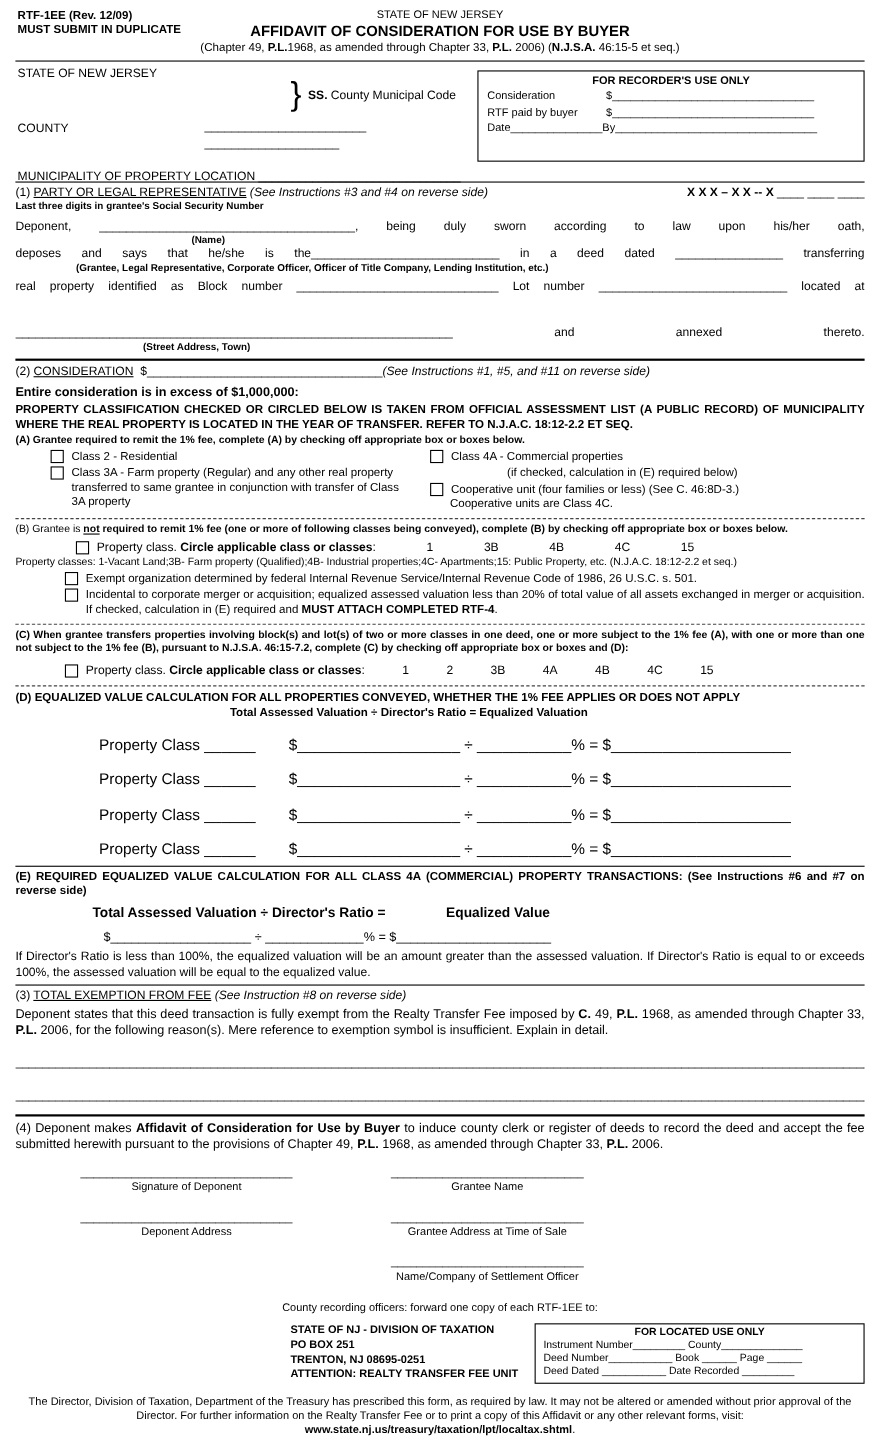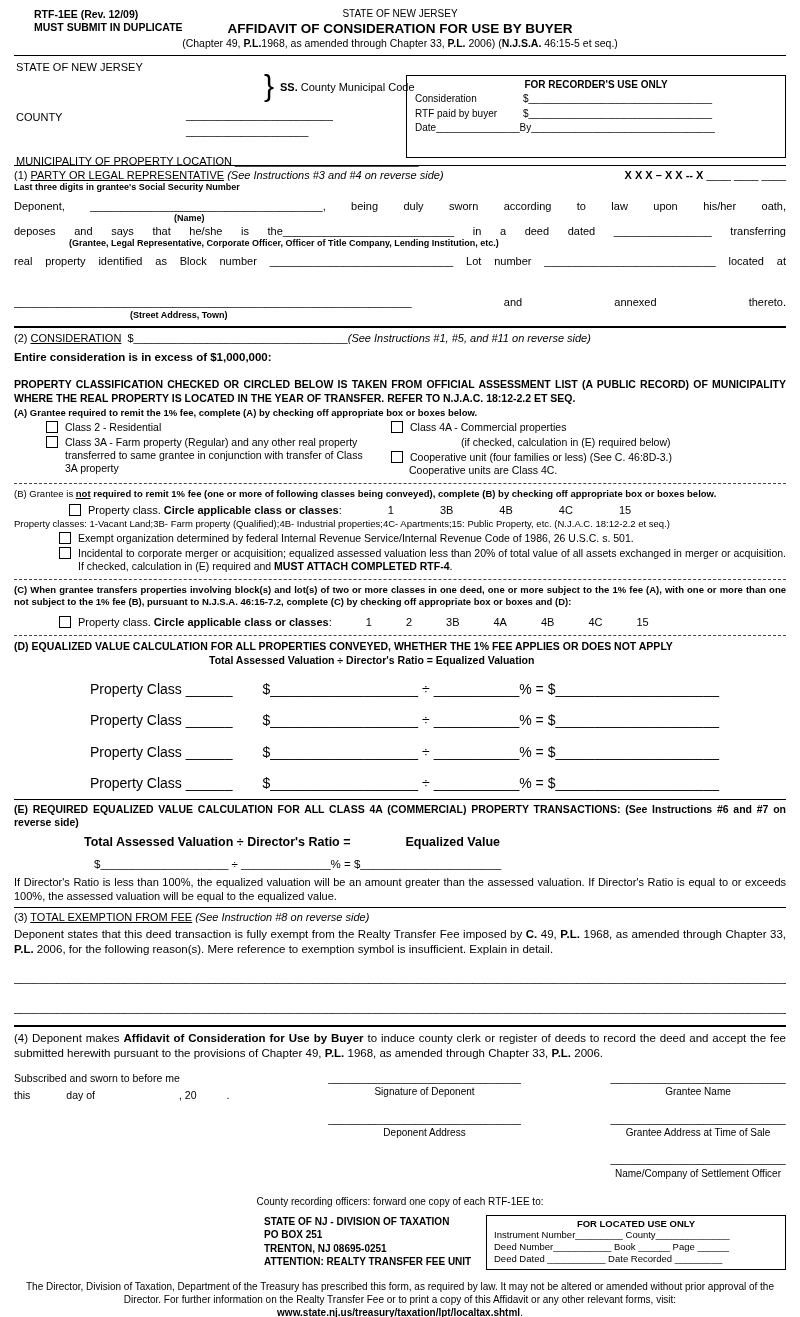--- a/index.html
+++ b/index.html
@@ -11,30 +11,30 @@
   .jt{text-align:justify;text-align-last:justify}
   .jo{text-align:justify}.s9{font-size:9px}.s95{font-size:9.5px}.s10{font-size:10px}
   .s105{font-size:10.5px}.s11{font-size:11px}.s115{font-size:11.5px}.s125{font-size:12.5px}.s135{font-size:13.5px}
   .hr1{border:0;border-top:1px solid #000;margin:4px 0 3px}
   .hr2{border:0;border-top:2.5px solid #000;margin:5px 0 4px}
   .hrd{border:0;border-top:1px dashed #444;margin:6px 0 4px}
   .cb{display:inline-block;width:10px;height:10px;border:1.5px solid #000;margin-right:7px;flex:none;vertical-align:-1px;background:#fff}
   .row{display:flex;align-items:flex-start}
   .sb{justify-content:space-between}
   .hdr{position:relative;margin-bottom:2px}
-  .hdr-left{position:absolute;left:20px;top:0}
+  .hdr-left{position:absolute;left:2px;top:0}
   .toparea{position:relative;height:102px;margin-top:3px}
   .t-state{position:absolute;left:2px;top:2px}
   .t-brace{position:absolute;left:250px;top:12px;font-size:30px;line-height:1;font-weight:400}
   .t-ss{position:absolute;left:266px;top:22px}
   .t-county{position:absolute;left:2px;top:52px}
   .t-blank1{position:absolute;left:172px;top:50px}
   .t-blank2{position:absolute;left:172px;top:66px}
   .t-muni{position:absolute;left:2px;top:96px}
-  .recbox{position:absolute;right:0;top:16px;width:380px;border:1.5px solid #000;padding:3px 8px 22px;font-size:10px;box-sizing:border-box}
+  .recbox{position:absolute;right:0;top:5px;width:352px;border:1.5px solid #000;padding:3px 8px 22px;font-size:10px;box-sizing:border-box}
   .rec-row{display:flex;margin-top:2px}
   .rec-lab{width:108px;flex:none}
   .cap{font-weight:bold;font-size:9px;margin-top:0px}
   .opt{display:inline-block;margin-left:46px}
   .optc{display:inline-block;margin-left:34px}
   .ind55{margin-left:55px}.ind45{margin-left:45px}.ind18{margin-left:18px}.ind70{margin-left:70px}
   .acol{display:flex;margin-top:2px}
   .acol-l{width:355px;flex:none;padding-left:32px;box-sizing:border-box}
   .acol-r{flex:1;padding-left:22px;box-sizing:border-box}
   .drow{margin:14px 0 0 76px;font-size:14px}
@@ -113,21 +113,21 @@
     <div class="jt s11 nw" style="margin-top:5px"><span>real property identified as Block number </span><span>______________________________</span><span> Lot number </span><span>____________________________</span><span> located at</span></div>
 
     <div class="jt s11 nw" style="margin-top:28px"><span>_________________________________________________________________</span><span> and annexed thereto.</span></div>
     <div class="cap" style="margin-left:116px">(Street Address, Town)</div>
   </div>
   <hr class="hr2">
 
   <div>
     <div><span>(2) </span><span class="u">CONSIDERATION</span>&nbsp;&nbsp;<span>$___________________________________</span><span class="i">(See Instructions #1, #5, and #11 on reverse side)</span></div>
     <div class="b s115" style="margin-top:4px">Entire consideration is in excess of $1,000,000:</div>
-    <div class="b s105 jo" style="margin-top:14px">PROPERTY CLASSIFICATION CHECKED OR CIRCLED BELOW IS TAKEN FROM OFFICIAL ASSESSMENT LIST (A PUBLIC RECORD) OF MUNICIPALITY WHERE THE REAL PROPERTY IS LOCATED IN THE YEAR OF TRANSFER. REFER TO N.J.A.C. 18:12-2.2 ET SEQ.</div>
+    <div class="b s105 jo" style="margin-top:2px">PROPERTY CLASSIFICATION CHECKED OR CIRCLED BELOW IS TAKEN FROM OFFICIAL ASSESSMENT LIST (A PUBLIC RECORD) OF MUNICIPALITY WHERE THE REAL PROPERTY IS LOCATED IN THE YEAR OF TRANSFER. REFER TO N.J.A.C. 18:12-2.2 ET SEQ.</div>
     <div class="b s95" style="margin-top:2px">(A) Grantee required to remit the 1% fee, complete (A) by checking off appropriate box or boxes below.</div>
 
     <div class="acol s105">
       <div class="acol-l">
         <div class="row">
             <span class="cb"></span>
             <div>Class 2 - Residential</div>
           </div>
         <div class="row" style="margin-top:2px">
             <span class="cb"></span>
@@ -199,24 +199,20 @@
     <div><span>(3) </span><span class="u">TOTAL EXEMPTION FROM FEE</span><span class="i"> (See Instruction #8 on reverse side)</span></div>
     <div class="s115 jo" style="margin-top:2px"><span>Deponent states that this deed transaction is fully exempt from the Realty Transfer Fee imposed by </span><span style="font-weight: bold;">C.</span><span> 49, </span><span style="font-weight: bold;">P.L.</span><span> 1968, as amended through Chapter 33, </span><span style="font-weight: bold;">P.L.</span><span> 2006, for the following reason(s). Mere reference to exemption symbol is insufficient. Explain in detail.</span></div>
     <div class="nw" style="margin-top:16px">____________________________________________________________________________________________________________________________________________</div>
     <div class="nw" style="margin-top:16px">____________________________________________________________________________________________________________________________________________</div>
   </div>
   <hr class="hr2" style="margin-top:10px">
 
   <div class="s115 jo"><span>(4) Deponent makes </span><span style="font-weight: bold;">Affidavit of Consideration for Use by Buyer</span><span> to induce county clerk or register of deeds to record the deed and accept the fee submitted herewith pursuant to the provisions of Chapter 49, </span><span style="font-weight: bold;">P.L.</span><span> 1968, as amended through Chapter 33, </span><span style="font-weight: bold;">P.L.</span><span> 2006.</span></div>
 
   <div class="sig">
-    <div class="sig-left">
-      <div>Subscribed and sworn to before me</div>
-      <div style="margin-top:4px"><span>this</span><span style="margin-left:36px">day of</span><span style="margin-left:84px">, 20</span><span style="margin-left:30px">.</span></div>
-    </div>
     <div class="sig-mid">
       <div>_________________________________</div>
       <div class="sig-cap">Signature of Deponent</div>
       <div>_________________________________</div>
       <div class="sig-cap">Deponent Address</div>
     </div>
     <div class="sig-right">
       <div>______________________________</div>
       <div class="sig-cap">Grantee Name</div>
       <div>______________________________</div>

